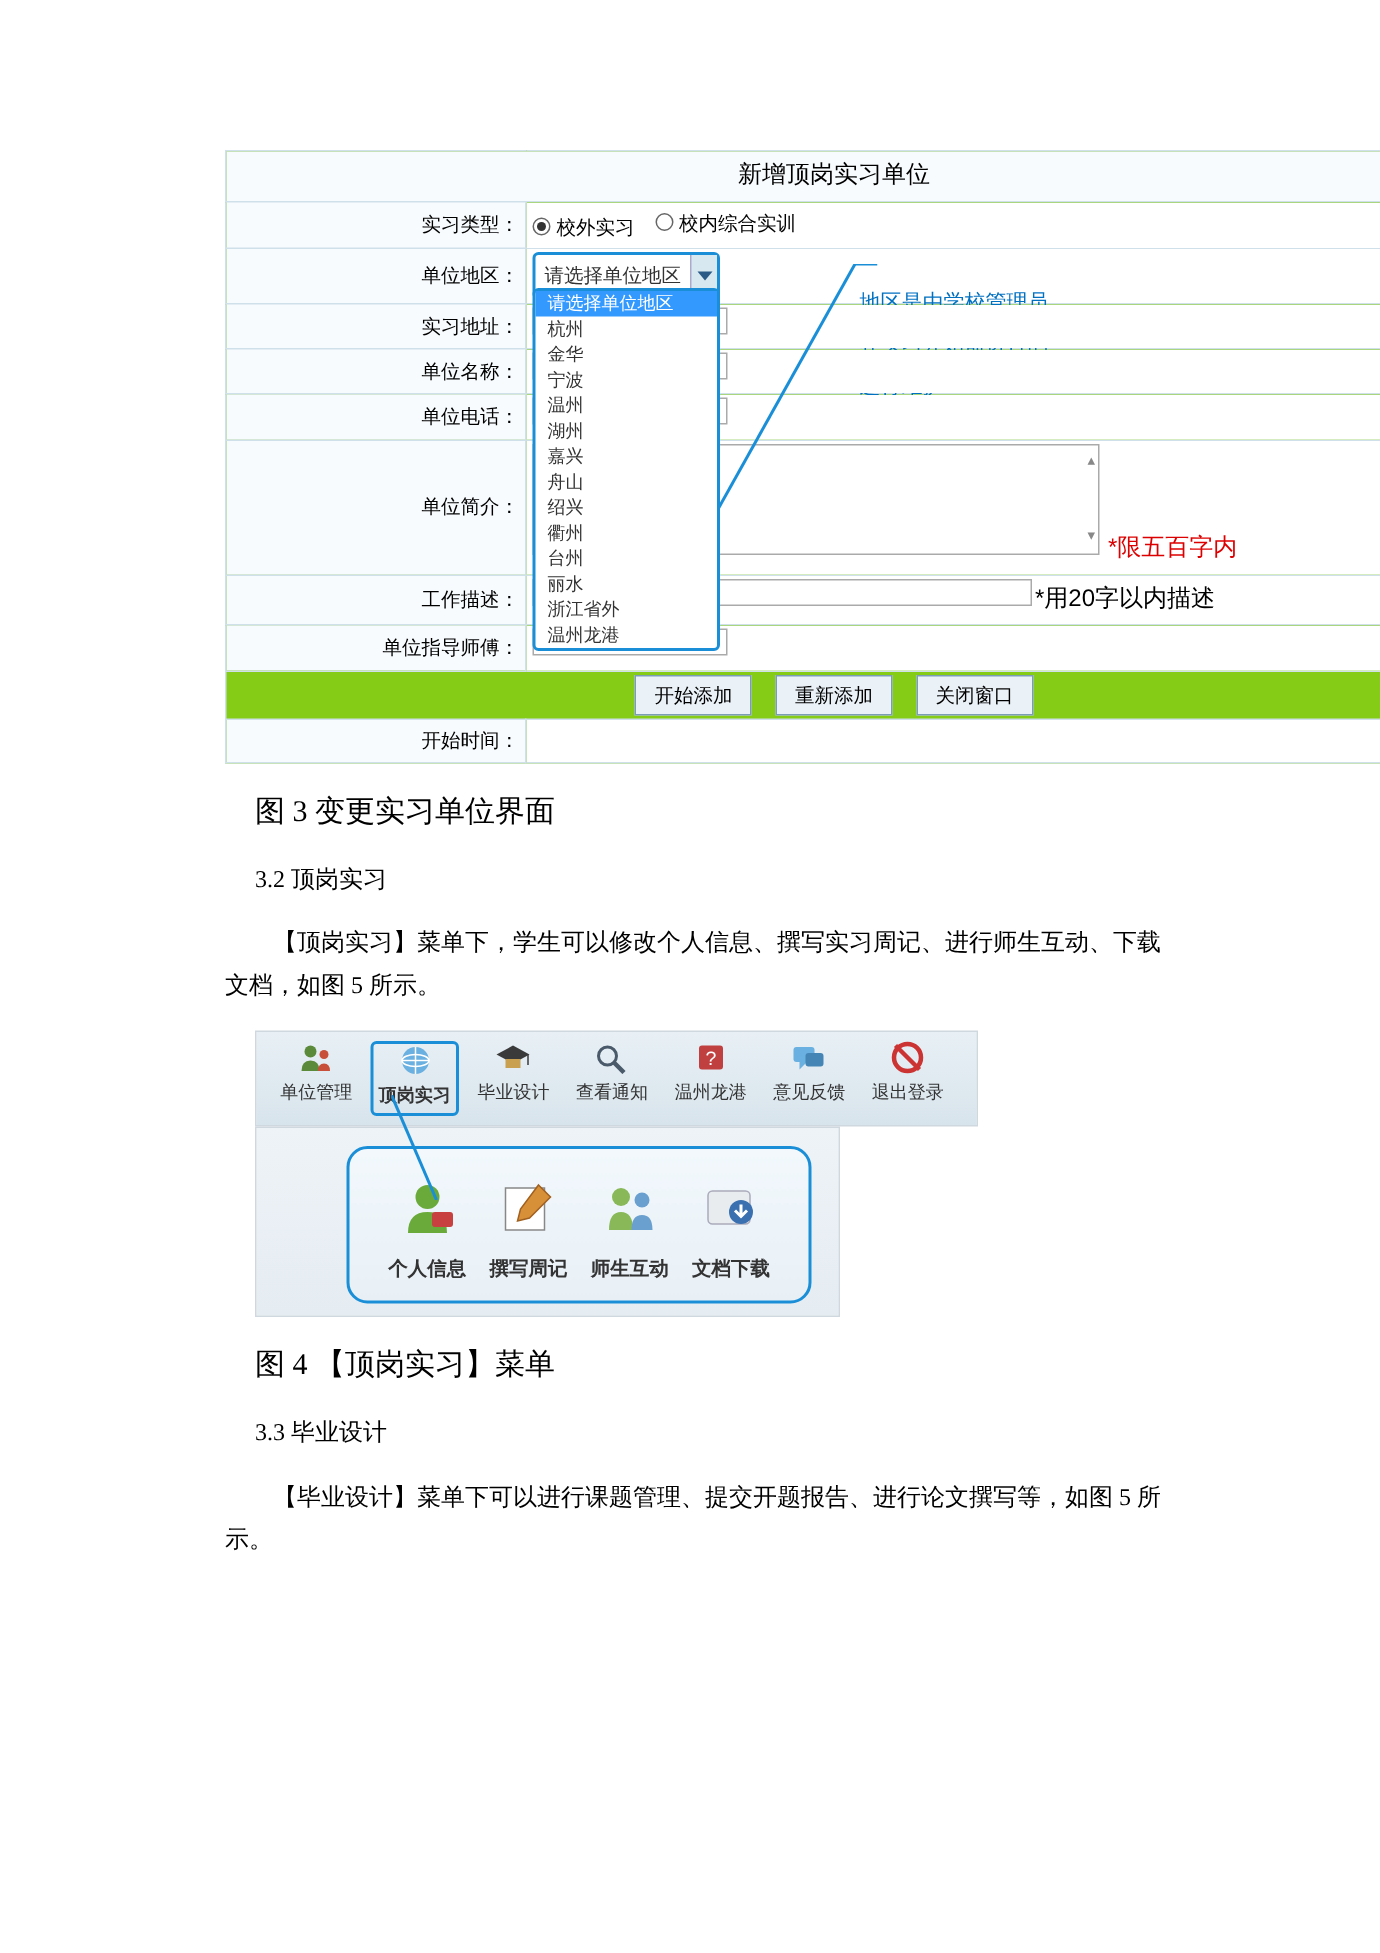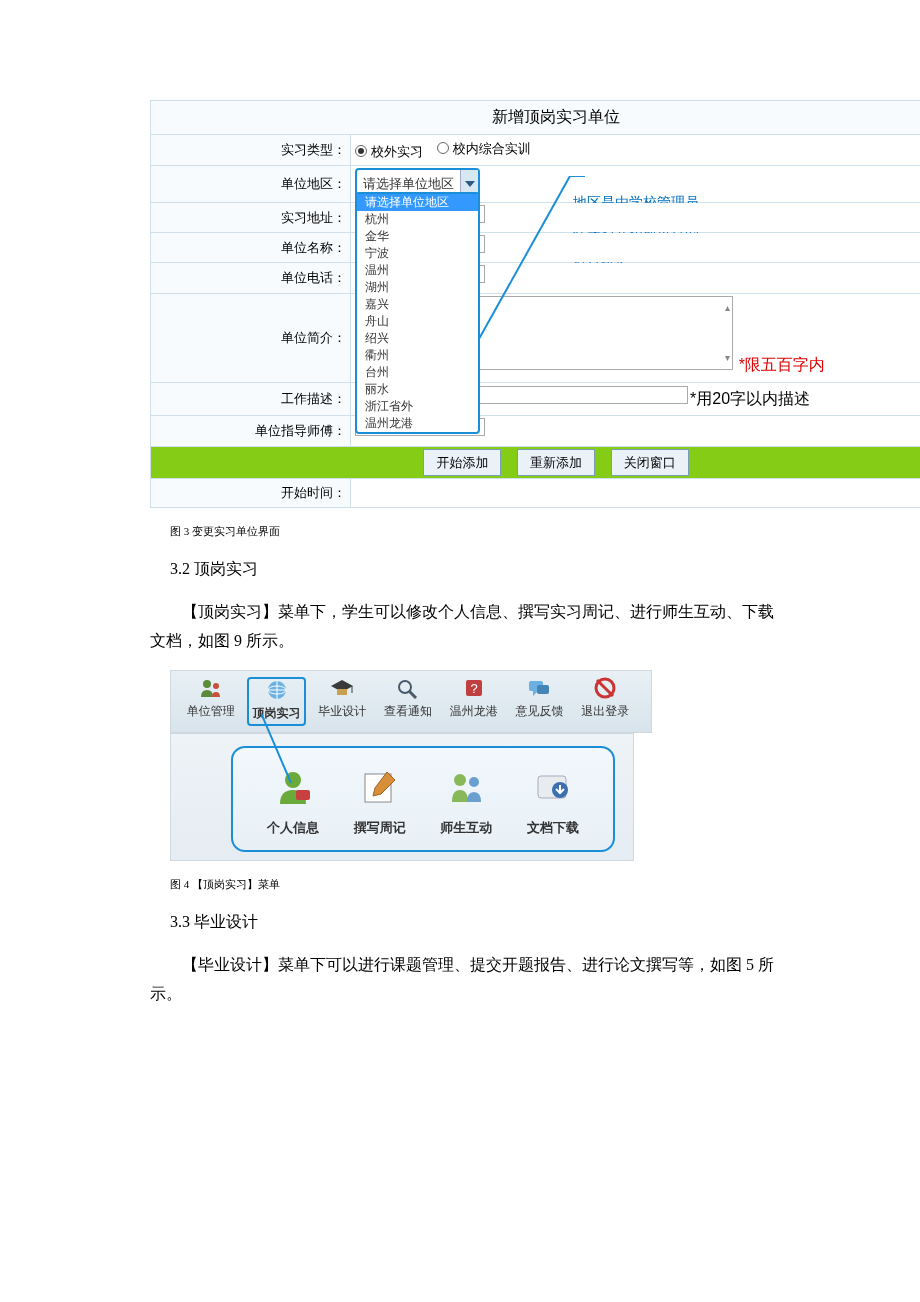--- a/index.html
+++ b/index.html
@@ -25,31 +25,31 @@
     .callout-text { position: absolute; color: #0070c0; font-size: 14px; font-family: "SimSun", serif; white-space: nowrap; }
     .small-input { display: inline-block; border: 1px solid #aaa; height: 18px; width: 130px; background: #fff; }
     .small-input.wd { width: 333px; }
     .textarea-box { display: inline-block; border: 1px solid #aaa; width: 378px; height: 74px; background: #fff; position: relative; }
     .scroll-hint { position: absolute; right: 2px; top: 2px; color: #888; font-size: 10px; }
     .scroll-hint2 { position: absolute; right: 2px; bottom: 2px; color: #888; font-size: 10px; }
     .hint-text { color: #000; font-size: 16px; margin-left: 2px; }
     .hint-red { color: #d00; }
     .btn-row { text-align: center; padding: 4px 0; }
     .flat-btn { display: inline-block; border: 1px solid #7a9db5; background: #eaf2f8; padding: 1px 12px; margin: 0 6px; font-size: 13px; }
-    .caption { margin: 14px 0 14px 20px; font-size: 11px; }
+    .caption { margin: 14px 0 14px 20px; font-size: 20px; }
     .body-text { margin: 10px 0 10px 20px; font-size: 16px; }
     .body-para { margin: 14px 0; text-indent: 2em; font-size: 16px; }
     .wm { position: relative; }
     .wm-text { position: absolute; left: 82px; top: -6px; font-size: 40px; color: #d5d5d5; font-family: Arial, sans-serif; letter-spacing: -1px; z-index: 0; pointer-events: none; }
     .toolbar-img { position: relative; z-index: 1; width: 482px; margin-left: 20px; border: 1px solid #cfd8de; background: linear-gradient(#e8f0f5, #d8e4ec); }
     .toolbar-row { display: flex; padding: 6px 10px 6px 10px; }
     .tb-item { display: flex; flex-direction: column; align-items: center; width: 60px; margin-right: 6px; font-size: 12px; color: #333; }
     .tb-icon { width: 26px; height: 22px; display: flex; align-items: center; justify-content: center; margin-bottom: 2px; }
     .tb-highlight { border: 2px solid #1a8fd8; border-radius: 4px; font-weight: bold; }
-    .panel-img { width: 464px; margin-left: 20px; border: 1px solid #cfd8de; background: linear-gradient(#eef3f7, #e5ecf2); padding: 12px 18px 8px 60px; text-align: right; }
+    .panel-img { width: 390px; margin-left: 20px; border: 1px solid #cfd8de; background: linear-gradient(#eef3f7, #e5ecf2); padding: 12px 18px 8px 60px; text-align: right; }
     .panel-inner { border: 2px solid #1a8fd8; border-radius: 14px; background: linear-gradient(#f2f8fc, #e8f0f6); padding: 20px 18px 10px 18px; display: flex; justify-content: space-between; position: relative; }
     .panel-item { display: flex; flex-direction: column; align-items: center; width: 84px; font-size: 13px; color: #333; font-weight: bold; }
     .panel-icon { width: 42px; height: 38px; margin-bottom: 10px; display: flex; align-items: center; justify-content: center; }
     svg { display: block; }
   </style>
 </head>
 <body>
 
 <div class="page">
 
@@ -149,21 +149,21 @@
       <tr>
         <td class="label-cell">开始时间：</td>
         <td class="value-cell"></td>
       </tr>
     </tbody>
       </table>
   </div>
 
   <p class="caption">图 3 变更实习单位界面</p>
   <p class="body-text">3.2 顶岗实习</p>
-  <p class="body-para">【顶岗实习】菜单下，学生可以修改个人信息、撰写实习周记、进行师生互动、下载文档，如图 9 所示。</p>
+  <p class="body-para">【顶岗实习】菜单下，学生可以修改个人信息、撰写实习周记、进行师生互动、下载文档，如图 5 所示。</p>
 
   <div class="wm">
     <div class="wm-text">www.bdocx.com</div>
 
     <div class="toolbar-img" style="position:relative;">
       <div class="toolbar-row" id="tb-row">
           <div class="tb-item">
             <span class="tb-icon">
               <svg width="26" height="22">
                 <circle cx="9" cy="7" r="4" fill="#5a8a3a"></circle>

